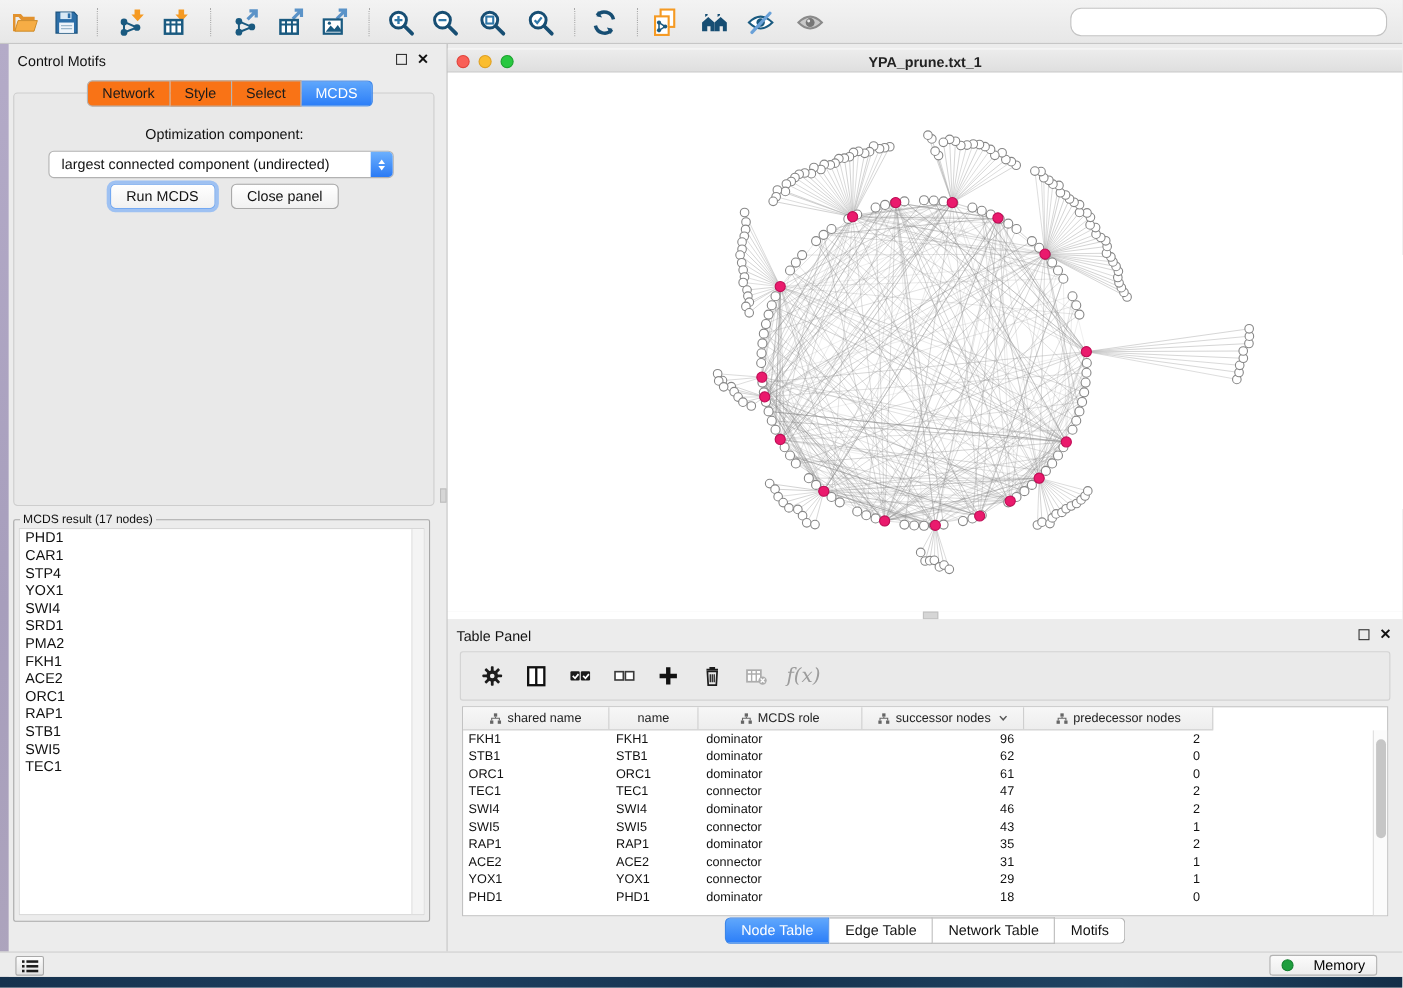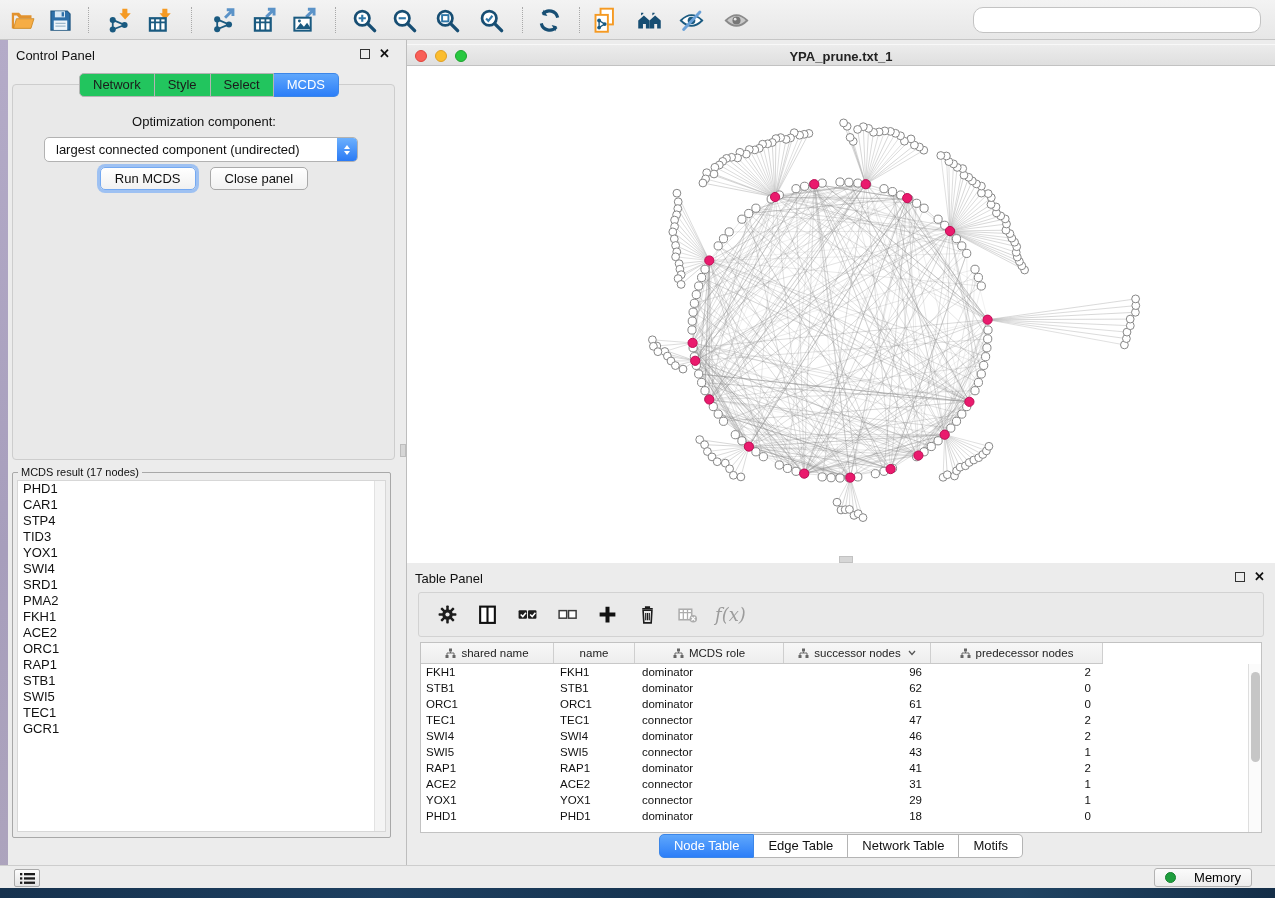--- a/index.html
+++ b/index.html
@@ -25,21 +25,21 @@
   
   .control-panel { position:absolute; left:8px; top:40px; width:392px; height:825px; background:#ececec; }
   .panel-title { position:absolute; left:8px; top:8px; font-size:13px; color:#111; }
   .panel-btns { position:absolute; right:10px; top:9px; display:flex; gap:9px; align-items:center; }
   .float-ic { width:10px; height:10px; border:1.5px solid #333; display:inline-block; background:transparent; cursor:pointer; }
   .close-ic { font-size:13px; font-weight:bold; color:#111; line-height:10px; cursor:pointer; }
 
   .cp-box { position:absolute; left:4px; top:44px; width:383px; height:376px; background:#e9e9e9;
     border:1px solid #cdcdcd; border-radius:4px; }
   .cp-tabs { position:absolute; left:71px; top:33px; display:flex; z-index:2; }
-  .cp-tab { font-size:13px; padding:3px 13px 4px; background:#22c55e; border:1px solid #b4b4b4; border-left:none;
+  .cp-tab { font-size:13px; padding:3px 13px 4px; background:#f97316; border:1px solid #b4b4b4; border-left:none;
     color:#1b1b1b; cursor:pointer; }
   .cp-tab:first-child { border-left:1px solid #b4b4b4; border-radius:5px 0 0 5px; }
   .cp-tab:last-child { border-radius:0 5px 5px 0; }
   .cp-tab.active { background:linear-gradient(#5fa7fc,#2c7ef8); color:#fff; border-color:#3c86e8;text-align:center; }
 
   .opt-label { position:absolute; left:0; top:74px; width:100%; text-align:center; font-size:13px; }
   .criterion { position:absolute; left:36px; top:97px; width:314px; height:25px; background:#fff;
     border:1px solid #b2b2b2; border-radius:5px; font-size:13px; display:flex; align-items:center; cursor:pointer; }
   .criterion .val { padding-left:11px; flex:1; }
   .stepper { width:20px; height:23px; border-radius:0 4px 4px 0; background:linear-gradient(#6cb0fd,#2a7af5);
@@ -256,21 +256,21 @@
       <circle cx="6.5" cy="6.5" r="4.6" fill="none" stroke="#8e8e8e" stroke-width="1.5"></circle>
       <path d="M10 10l4 4" stroke="#8e8e8e" stroke-width="1.5"></path>
     </svg>
   <input class="searchbox" placeholder="" style="">
 </div>
 
 <div class="wall-left"></div>
 <div class="wall-bottom"></div>
 
 <div class="control-panel">
-  <div class="panel-title">Control Panel</div>
+  <div class="panel-title">Control Motifs</div>
   <div class="panel-btns">
     <span class="float-ic"></span>
     <span class="close-ic">✕</span>
   </div>
 
   <div class="cp-box"></div>
   <div class="cp-tabs">
     <span class="cp-tab">Network</span>
     <span class="cp-tab">Style</span>
     <span class="cp-tab">Select</span>
@@ -289,33 +289,31 @@
     <button class="btn focused">Run MCDS</button>
     <button class="btn">Close panel</button>
   </div>
 
   <fieldset class="mcds-fieldset">
     <legend>MCDS result (17 nodes)</legend>
     <div class="listbox">
         <div class="litem">PHD1</div>
         <div class="litem">CAR1</div>
         <div class="litem">STP4</div>
-        <div class="litem">TID3</div>
         <div class="litem">YOX1</div>
         <div class="litem">SWI4</div>
         <div class="litem">SRD1</div>
         <div class="litem">PMA2</div>
         <div class="litem">FKH1</div>
         <div class="litem">ACE2</div>
         <div class="litem">ORC1</div>
         <div class="litem">RAP1</div>
         <div class="litem">STB1</div>
         <div class="litem">SWI5</div>
         <div class="litem">TEC1</div>
-        <div class="litem">GCR1</div>
       </div>
     <div class="list-scroll" style="right:5px;top:3px;bottom:6px"></div>
   </fieldset>
 </div>
 
 <div class="vsplit">
     <div class="line"></div>
     <div class="vhandle"></div>
   </div>
 
@@ -1257,21 +1255,21 @@
           <span class="tcell c1">SWI5</span>
           <span class="tcell c2">SWI5</span>
           <span class="tcell c3">connector</span>
           <span class="tcell c4">43</span>
           <span class="tcell c5">1</span>
         </div>
         <div class="trow">
           <span class="tcell c1">RAP1</span>
           <span class="tcell c2">RAP1</span>
           <span class="tcell c3">dominator</span>
-          <span class="tcell c4">41</span>
+          <span class="tcell c4">35</span>
           <span class="tcell c5">2</span>
         </div>
         <div class="trow">
           <span class="tcell c1">ACE2</span>
           <span class="tcell c2">ACE2</span>
           <span class="tcell c3">connector</span>
           <span class="tcell c4">31</span>
           <span class="tcell c5">1</span>
         </div>
         <div class="trow">

